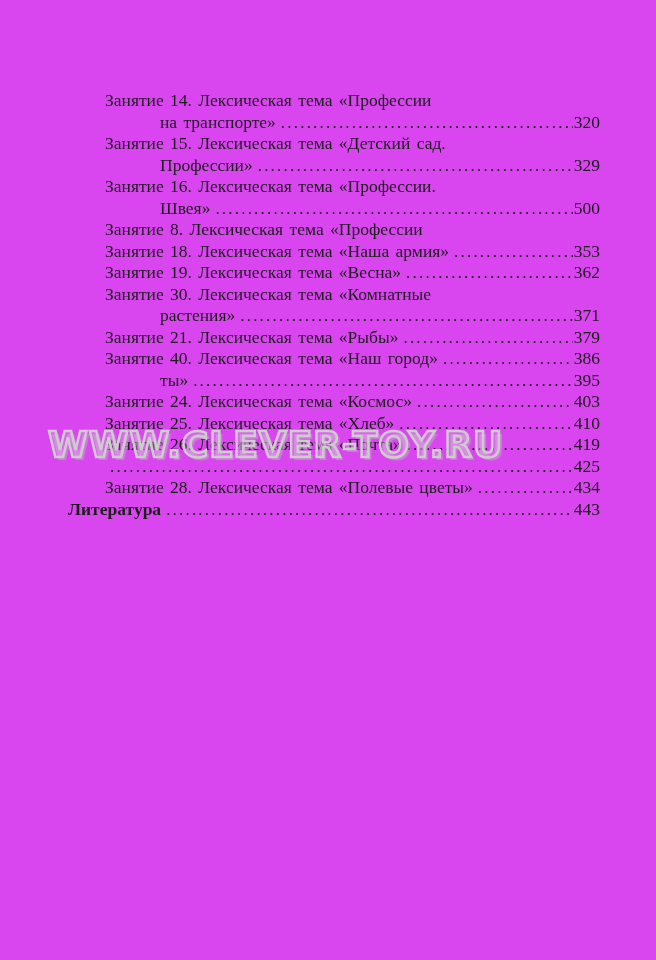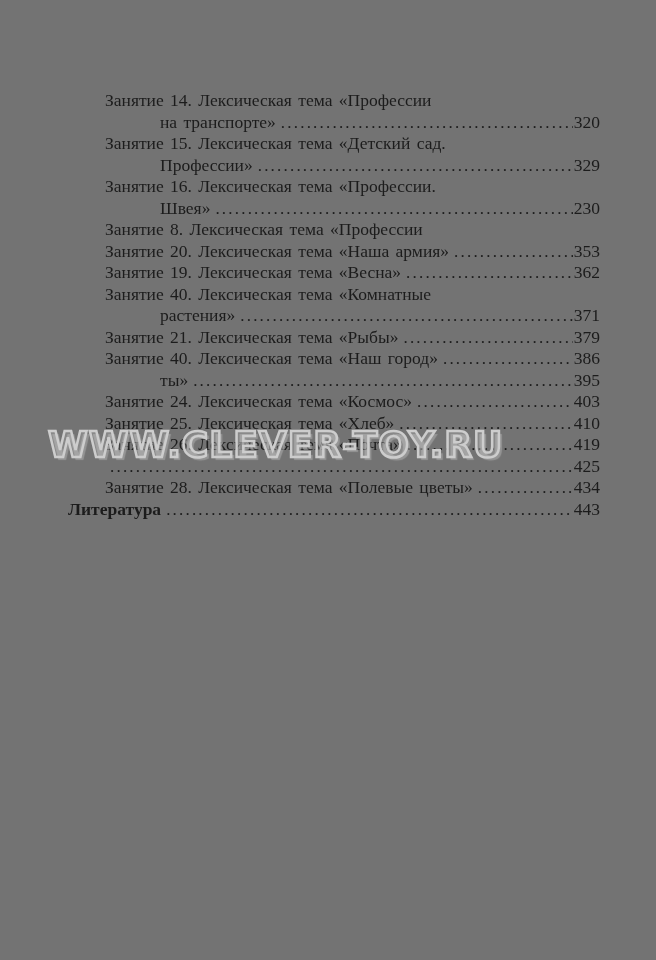--- a/index.html
+++ b/index.html
@@ -4,21 +4,21 @@
 <style>
   html, body {
     margin: 0;
     padding: 0;
     background: #ffffff;
   }
   .page {
     position: relative;
     width: 656px;
     height: 960px;
-    background: #737373;
+    background: #d946ef;
     overflow: hidden;
     font-family: "Liberation Serif", serif;
     font-size: 17.5px;
     color: #1c1c1c;
   }
   .toc {
     position: absolute;
     top: 90px;
     left: 55px;
     width: 545px;
@@ -95,46 +95,46 @@
         <span class="dot-leader"></span>
         <span class="page-num">329</span>
       </div>
     </div>
 
     <div class="toc-entry">
       <div class="toc-line"><span class="entry-text">Занятие 16. Лексическая тема «Профессии.</span></div>
       <div class="toc-line cont with-page">
         <span class="entry-text">Швея»</span>
         <span class="dot-leader"></span>
-        <span class="page-num">230</span>
+        <span class="page-num">500</span>
       </div>
     </div>
 
     <div class="toc-entry">
       <div class="toc-line"><span class="entry-text">Занятие 8. Лексическая тема «Профессии</span></div>
     </div>
 
     <div class="toc-entry">
       <div class="toc-line with-page">
-        <span class="entry-text">Занятие 20. Лексическая тема «Наша армия»</span>
+        <span class="entry-text">Занятие 18. Лексическая тема «Наша армия»</span>
         <span class="dot-leader"></span>
         <span class="page-num">353</span>
       </div>
     </div>
 
     <div class="toc-entry">
       <div class="toc-line with-page">
         <span class="entry-text">Занятие 19. Лексическая тема «Весна»</span>
         <span class="dot-leader"></span>
         <span class="page-num">362</span>
       </div>
     </div>
 
     <div class="toc-entry">
-      <div class="toc-line"><span class="entry-text">Занятие 40. Лексическая тема «Комнатные</span></div>
+      <div class="toc-line"><span class="entry-text">Занятие 30. Лексическая тема «Комнатные</span></div>
       <div class="toc-line cont with-page">
         <span class="entry-text">растения»</span>
         <span class="dot-leader"></span>
         <span class="page-num">371</span>
       </div>
     </div>
 
     <div class="toc-entry">
       <div class="toc-line with-page">
         <span class="entry-text">Занятие 21. Лексическая тема «Рыбы»</span>

